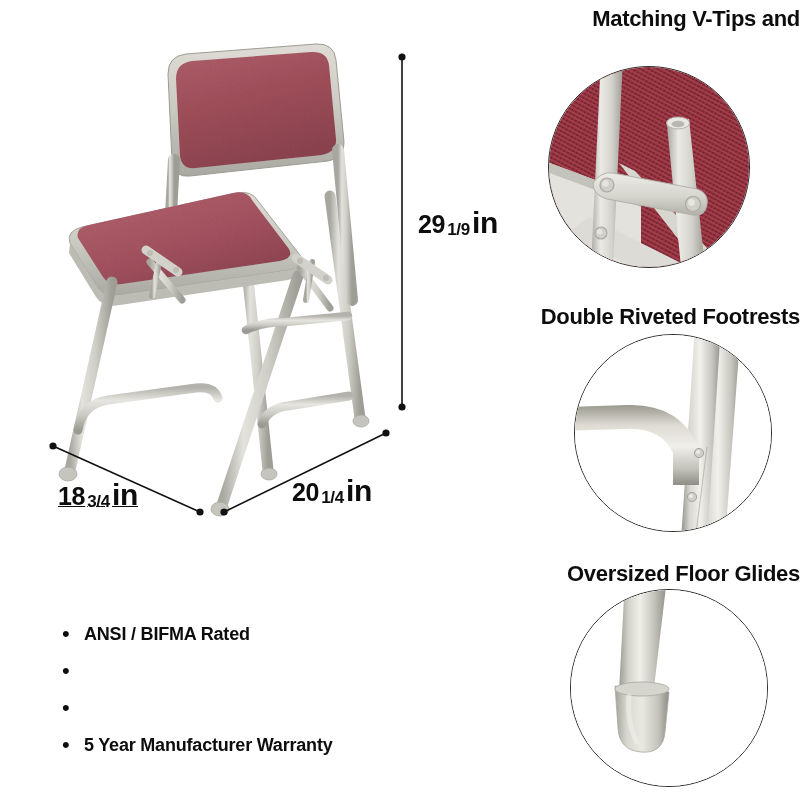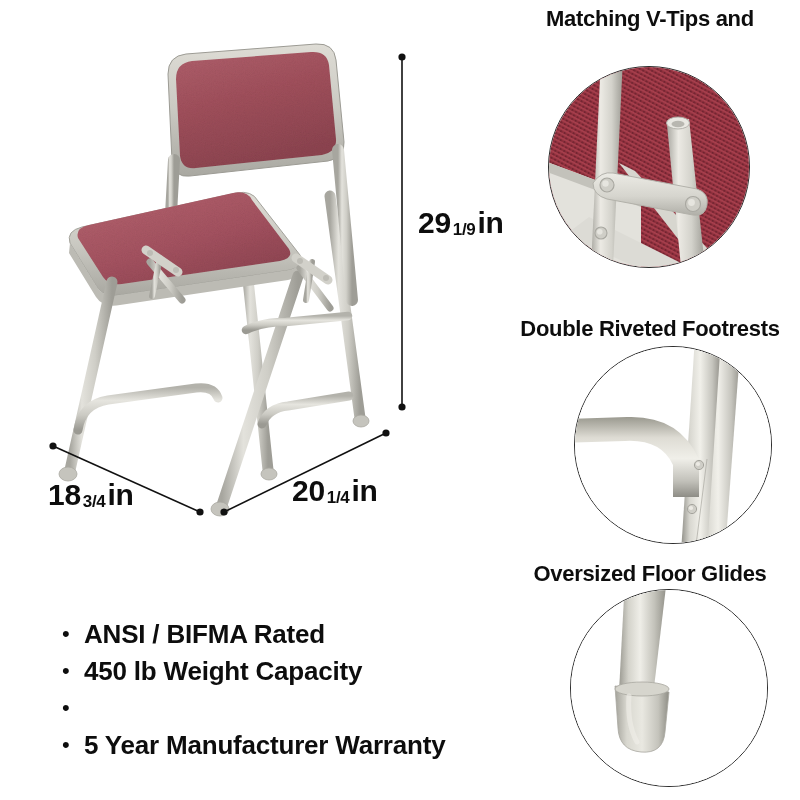--- a/index.html
+++ b/index.html
@@ -20,78 +20,78 @@
   #product-illustration{left:0;top:0;width:420px;height:530px;}
   #product-illustration svg{display:block;}
 
   
   .dim-label{
     font-weight:bold;
     color:#0d0d0d;
     white-space:nowrap;
     letter-spacing:-0.3px;
   }
-  .dim-label .whole{font-size:30px;font-weight:bold;}
+  .dim-label .whole{font-size:25px;font-weight:bold;}
   .dim-label .frac{font-size:17px;font-weight:bold;padding:0 2px;position:relative;top:2px;}
   .dim-label .unit{font-size:30px;font-weight:bold;}
 
   #dim-height-label{left:418px;top:206px;}
-  #dim-width-label{left:48px;top:478px;}
+  #dim-width-label{left:58px;top:478px;text-decoration:underline;}
   #dim-depth-label{left:292px;top:474px;}
 
   
   #feature-list{left:62px;top:620px;width:430px;}
   .feature-item{
     display:flex;
     align-items:flex-start;
     margin-bottom:9px;
     line-height:1;
   }
   .feature-bullet{
     font-size:22px;
     line-height:28px;
     width:22px;
     flex:0 0 22px;
     color:#0d0d0d;
     text-align:left;
   }
   .feature-text{
-    font-size:26px;
+    font-size:18px;
     line-height:28px;
     font-weight:bold;
     color:#0d0d0d;
     letter-spacing:-0.2px;
     white-space:nowrap;
   }
 
   
   .callout{position:absolute;}
   .callout-title{
     font-size:22px;
     font-weight:bold;
     color:#0d0d0d;
-    text-align:center;
+    text-align:right;
     line-height:26px;
     letter-spacing:-0.3px;
     white-space:nowrap;
   }
   .callout-circle{
     position:absolute;
     border-radius:50%;
     border:1.4px solid #2b2b2b;
     overflow:hidden;
     background:#ffffff;
   }
   .callout-circle svg{display:block;}
 
   #callout-hinges{left:500px;top:6px;width:300px;}
   #callout-hinges .callout-title{width:300px;}
   #circle-hinges{left:48px;top:60px;width:200px;height:200px;}
 
-  #callout-footrests{left:500px;top:304px;width:300px;margin-top:12px;}
+  #callout-footrests{left:500px;top:304px;width:300px;}
   #callout-footrests .callout-title{width:300px;}
   #circle-footrests{left:74px;top:30px;width:196px;height:196px;}
 
   #callout-glides{left:500px;top:561px;width:300px;}
   #callout-glides .callout-title{width:300px;}
   #circle-glides{left:70px;top:28px;width:196px;height:196px;}
 </style>
 </head>
 <body>
 
@@ -217,21 +217,20 @@
     <span class="whole">20</span><span class="frac">1/4</span><span class="unit">in</span>
   </div>
 
   <div class="abs" id="feature-list">
     <div class="feature-item">
       <span class="feature-bullet">•</span>
       <span class="feature-text">ANSI / BIFMA Rated</span>
     </div>
     <div class="feature-item">
       <span class="feature-bullet">•</span>
-      <span class="feature-text">450 lb Weight Capacity</span>
     </div>
     <div class="feature-item">
       <span class="feature-bullet">•</span>
     </div>
     <div class="feature-item">
       <span class="feature-bullet">•</span>
       <span class="feature-text">5 Year Manufacturer Warranty</span>
     </div>
   </div>
 

